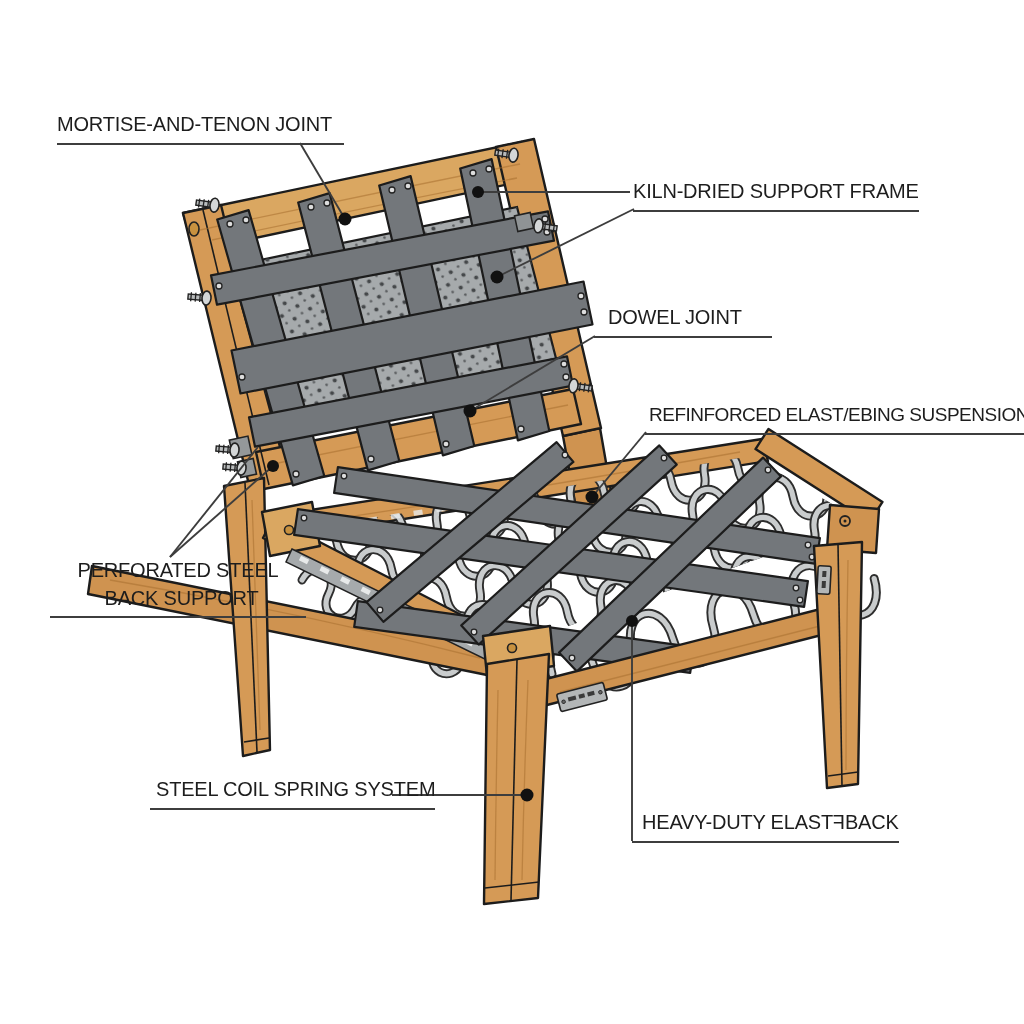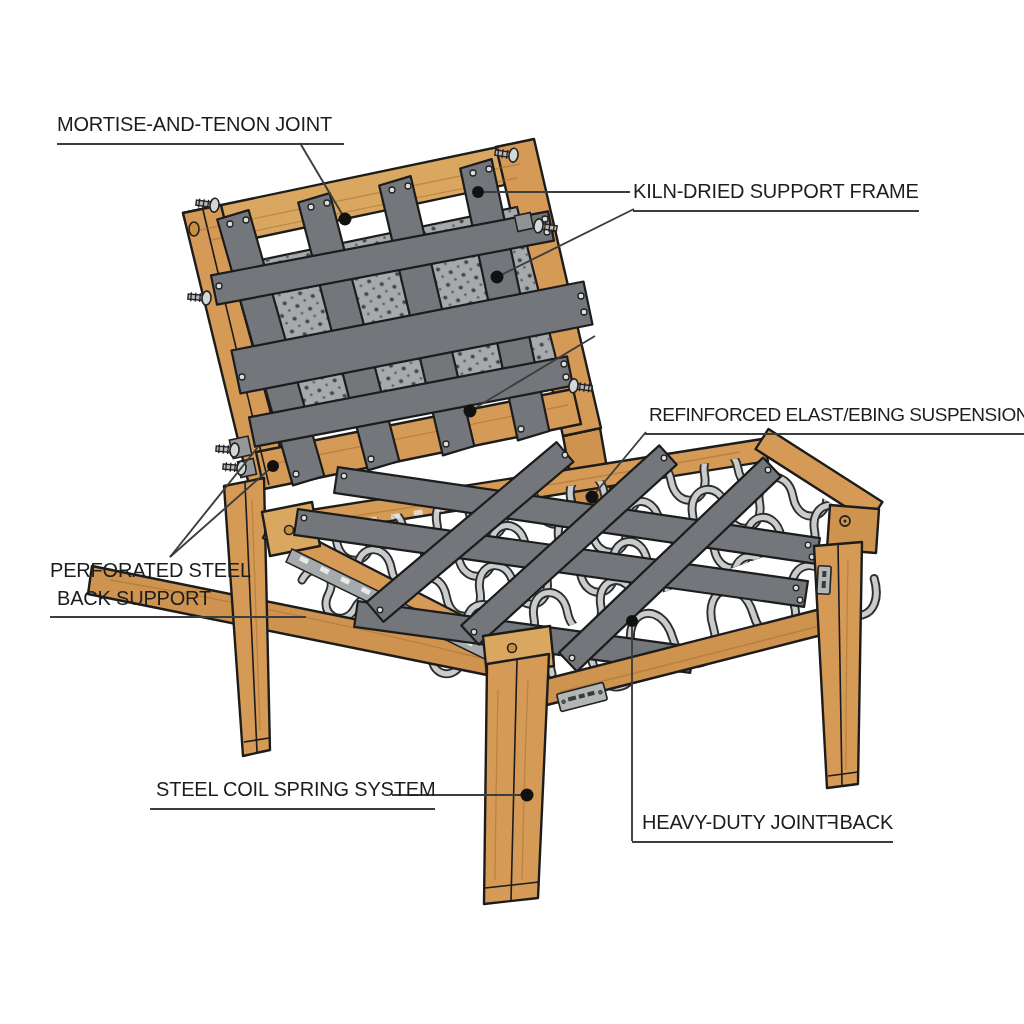--- a/index.html
+++ b/index.html
@@ -1,17 +1,17 @@
 <!DOCTYPE html>
 <html><head>
 <meta charset="utf-8">
 <style>
   html,body{margin:0;padding:0;background:#ffffff;}
   #stage{position:relative;width:1024px;height:1024px;background:#ffffff;overflow:hidden;
-         font-family:"Liberation Sans",sans-serif;}
+         font-family:"Liberation Sans",sans-serif;text-align:center;}
   svg{position:absolute;left:0;top:0;}
   #chair-svg{z-index:1;}
   #leader-svg{z-index:5;pointer-events:none;}
   .label{position:absolute;z-index:6;color:#1d1d1d;font-size:20px;letter-spacing:-0.2px;
          line-height:25px;border-bottom:2.2px solid #3d3d3d;padding-bottom:6px;width:max-content;
          white-space:nowrap;}
   .label.two-line{line-height:28px;padding-bottom:4px;width:256px;white-space:normal;}
   #label-suspension{font-size:19px;letter-spacing:-0.5px;}
   .mirror{display:inline-block;transform:scaleX(-1);}
   .outl{stroke:#1c1c1c;stroke-width:2.4;stroke-linejoin:round;}
@@ -273,31 +273,34 @@
 </svg>
 
 <div class="label" id="label-mortise" style="left:57px;top:112px;padding-right:12px;">
   <span>MORTISE-AND-TENON JOINT</span>
 </div>
 
 <div class="label" id="label-kiln" style="left:633px;top:179px;">
   <span>KILN-DRIED SUPPORT FRAME</span>
 </div>
 
+<div class="label" id="label-dowel" style="left:594px;top:305px;padding-left:14px;padding-right:30px;">
+  <span>DOWEL JOINT</span>
+</div>
 
 <div class="label" id="label-suspension" style="left:645px;top:402px;padding-left:4px;">
   <span>REFINFORCED ELAST/EBING SUSPENSION</span>
 </div>
 
 <div class="label two-line" id="label-back-support" style="left:50px;top:556px;">
   <span>PERFORATED STEEL</span><br>
   <span style="padding-left:7px;">BACK SUPPORT</span>
 </div>
 
 <div class="label" id="label-springs" style="left:150px;top:777px;padding-left:6px;">
   <span>STEEL COIL SPRING SYSTEM</span>
 </div>
 
 <div class="label" id="label-fasteners" style="left:632px;top:810px;padding-left:10px;">
-  <span>HEAVY-DUTY JOINT</span><span class="mirror">F</span><span>BACK</span>
+  <span>HEAVY-DUTY ELAST</span><span class="mirror">F</span><span>BACK</span>
 </div>
 
 </div>
 
 </body></html>

